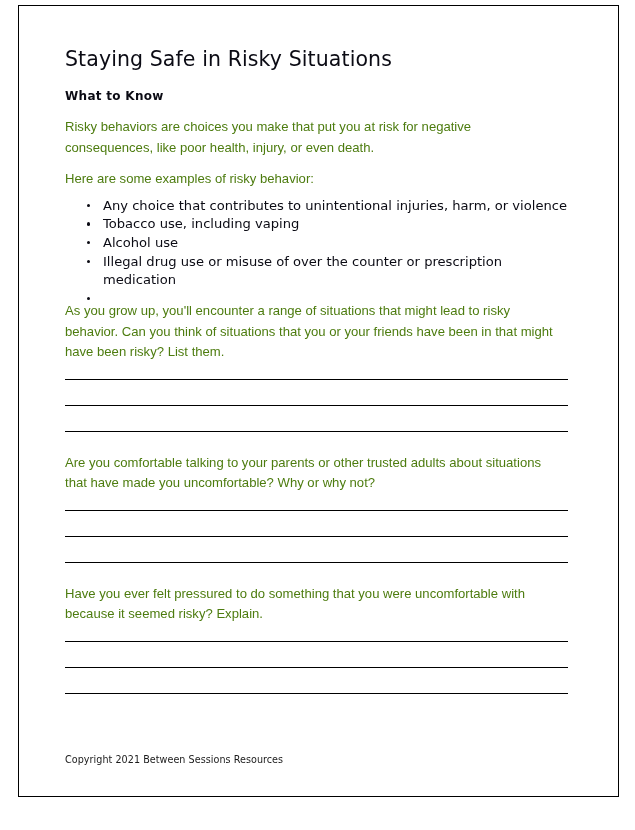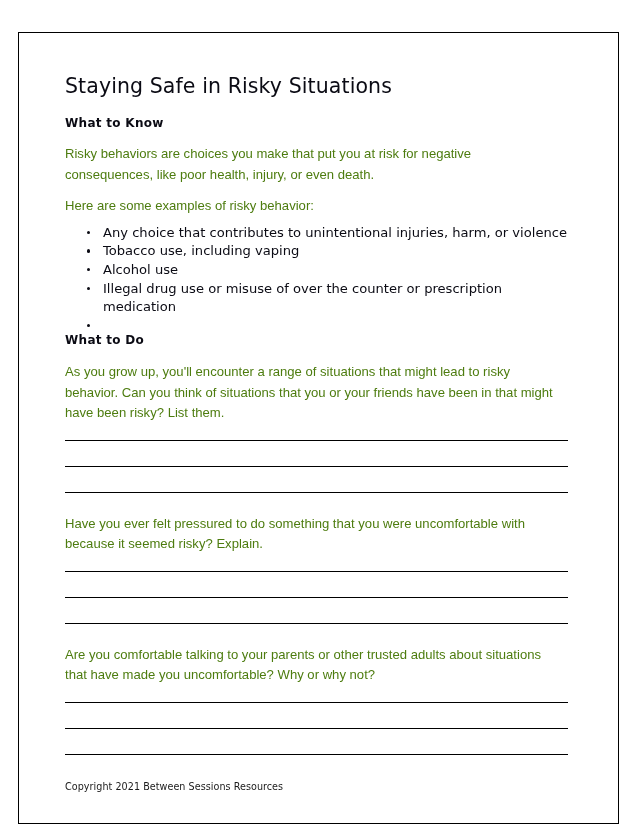--- a/index.html
+++ b/index.html
@@ -11,21 +11,21 @@
     width: 635px;
     height: 830px;
     font-family: "DejaVu Sans", sans-serif;
     -webkit-font-smoothing: antialiased;
   }
 
   
   #page-sheet {
     position: absolute;
     left: 18px;
-    top: 32px;
+    top: 5px;
     width: 601px;
     height: 792px;
     border: 1px solid #000000;
     box-sizing: border-box;
     background: #ffffff;
     overflow: hidden;
   }
 
   #content {
     position: absolute;
@@ -161,44 +161,43 @@
       </li>
       <li>
         <span class="bullet-dot"></span>
         <span>Illegal drug use or misuse of over the counter or prescription medication</span>
       </li>
       <li>
         <span class="bullet-dot"></span>
       </li>
     </ul>
 
-    <h2 class="section-heading">What to Do</h2>
 
     <p class="body-text prompt-text tight">As you grow up, you'll encounter a range of situations that might lead to risky behavior. Can you think of situations that you or your friends have been in that might have been risky? List them.</p>
     <div class="answer-lines">
       <div class="answer-line"></div>
       <div class="answer-line"></div>
       <div class="answer-line"></div>
     </div>
 
     <div class="q-block">
+      <p class="body-text prompt-text" style="margin-top:0;">Are you comfortable talking to your parents or other trusted adults about situations that have made you uncomfortable? Why or why not?</p>
+      <div class="answer-lines">
+        <div class="answer-line"></div>
+        <div class="answer-line"></div>
+        <div class="answer-line"></div>
+      </div>
+    </div>
+
+    <div class="q-block">
       <p class="body-text prompt-text" style="margin-top:0;">Have you ever felt pressured to do something that you were uncomfortable with because it seemed risky? Explain.</p>
       <div class="answer-lines">
         <div class="answer-line"></div>
         <div class="answer-line"></div>
         <div class="answer-line"></div>
       </div>
     </div>
 
-    <div class="q-block">
-      <p class="body-text prompt-text" style="margin-top:0;">Are you comfortable talking to your parents or other trusted adults about situations that have made you uncomfortable? Why or why not?</p>
-      <div class="answer-lines">
-        <div class="answer-line"></div>
-        <div class="answer-line"></div>
-        <div class="answer-line"></div>
-      </div>
-    </div>
-
   </div>
 
   <div id="footer-copyright">Copyright 2021 Between Sessions Resources</div>
 
 </div>
 
 </body></html>

